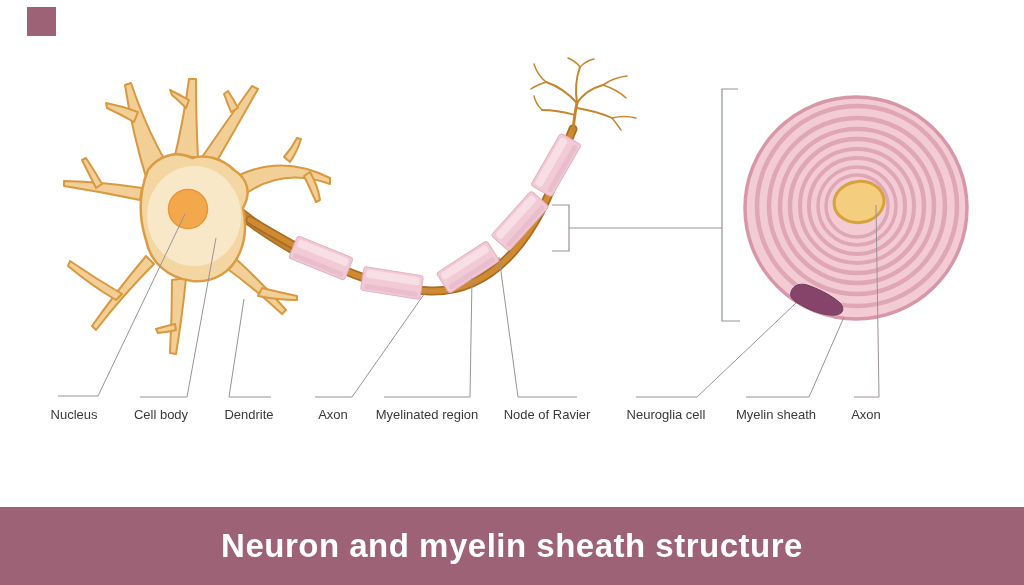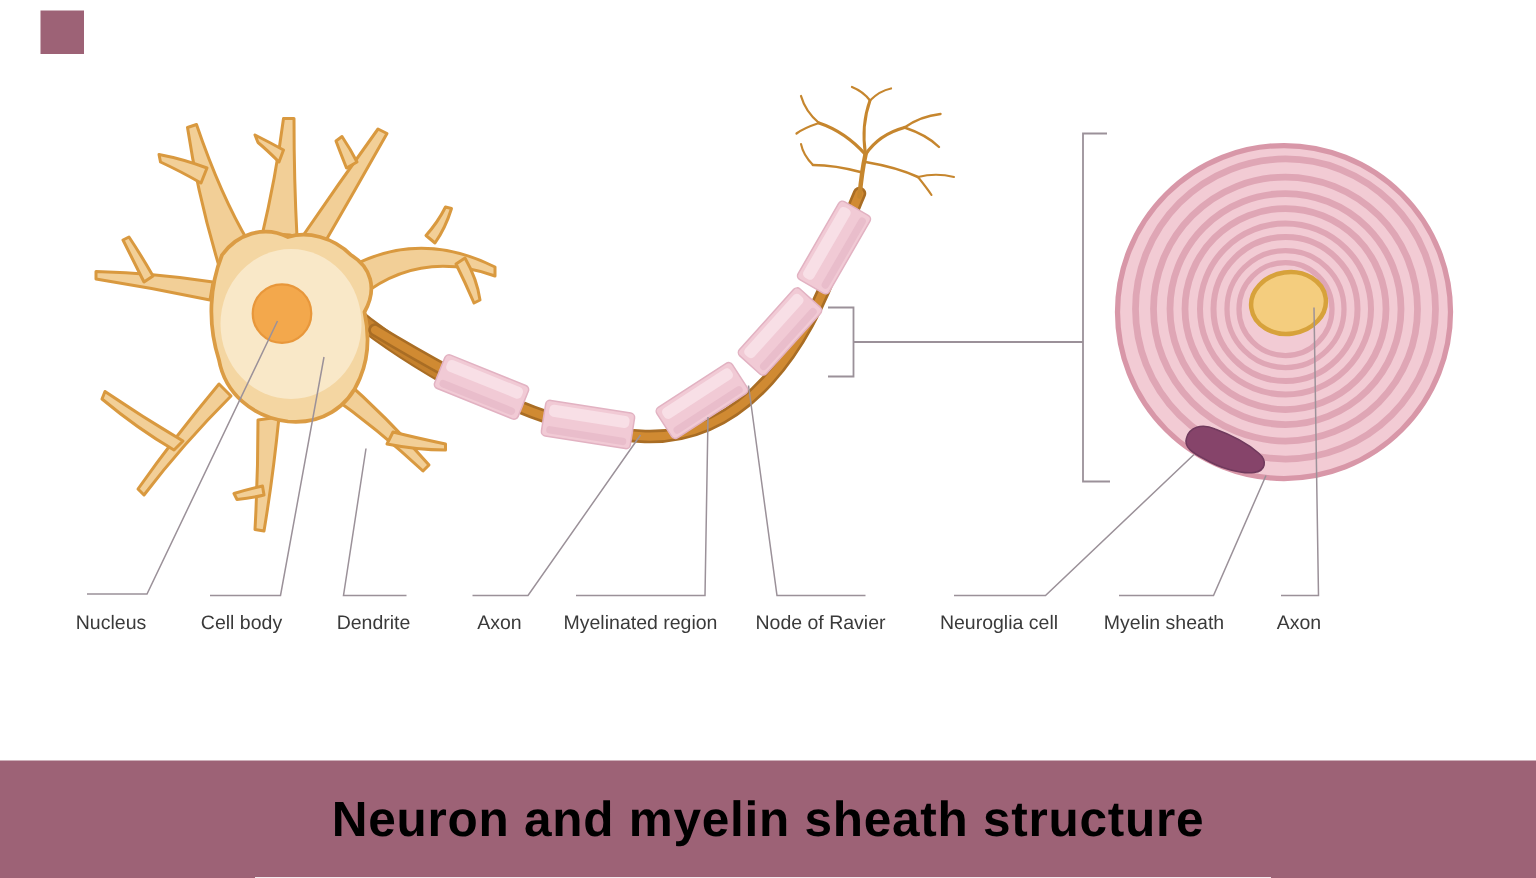--- a/index.html
+++ b/index.html
@@ -148,16 +148,16 @@
       <text class="label-text" x="333" y="419" fill="#3a3a3a">Axon</text>
       <text class="label-text" x="427" y="419" fill="#3a3a3a">Myelinated region</text>
       <text class="label-text" x="547" y="419" fill="#3a3a3a">Node of Ravier</text>
       <text class="label-text" x="666" y="419" fill="#3a3a3a">Neuroglia cell</text>
       <text class="label-text" x="776" y="419" fill="#3a3a3a">Myelin sheath</text>
       <text class="label-text" x="866" y="419" fill="#3a3a3a">Axon</text>
     </g>
   </svg>
 
   <div id="title-bar" style="background-color: rgb(157, 98, 118);">
-    <div class="title" style="color: #000000;">Neuron and myelin sheath structure</div>
+    <div class="title" style="color: #ffffff;">Neuron and myelin sheath structure</div>
   </div>
 
 </div>
 
 </body></html>

